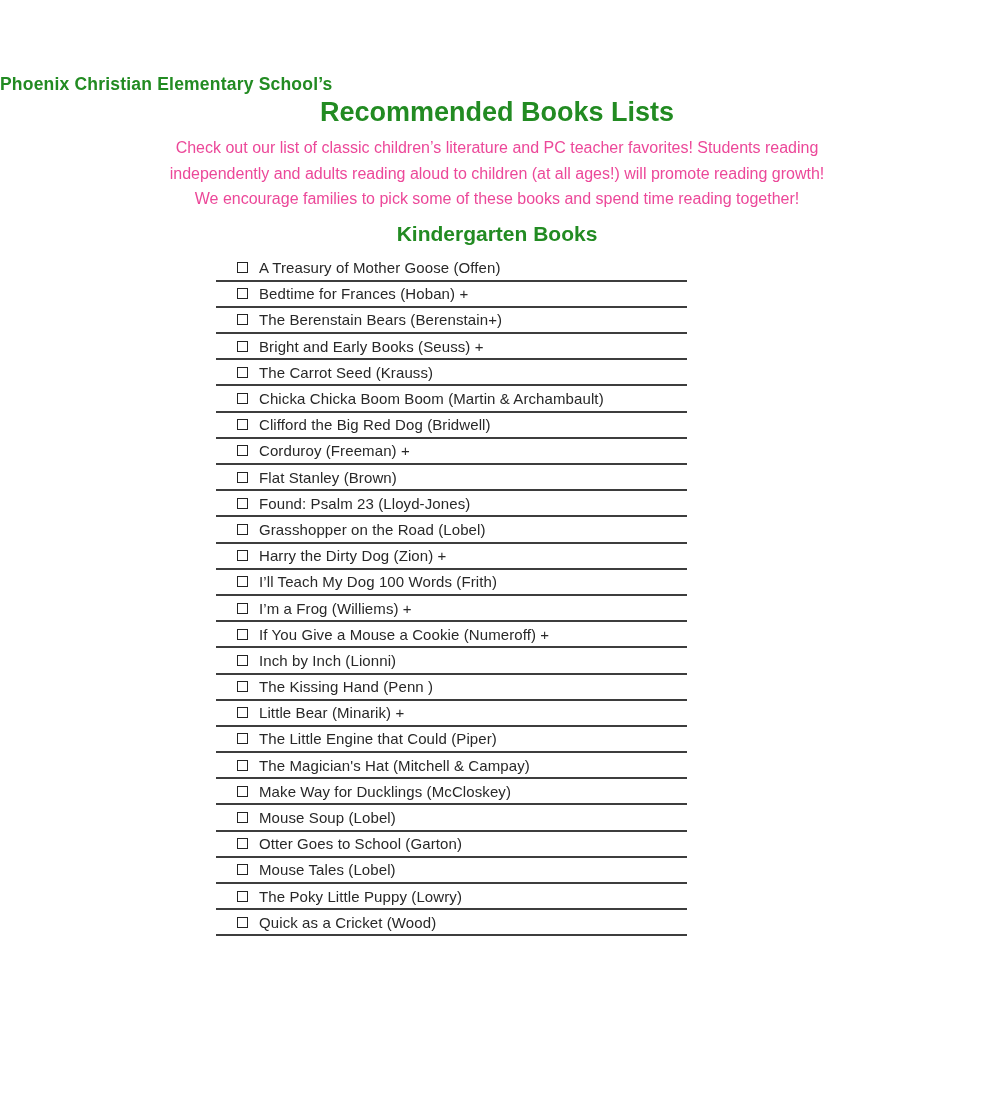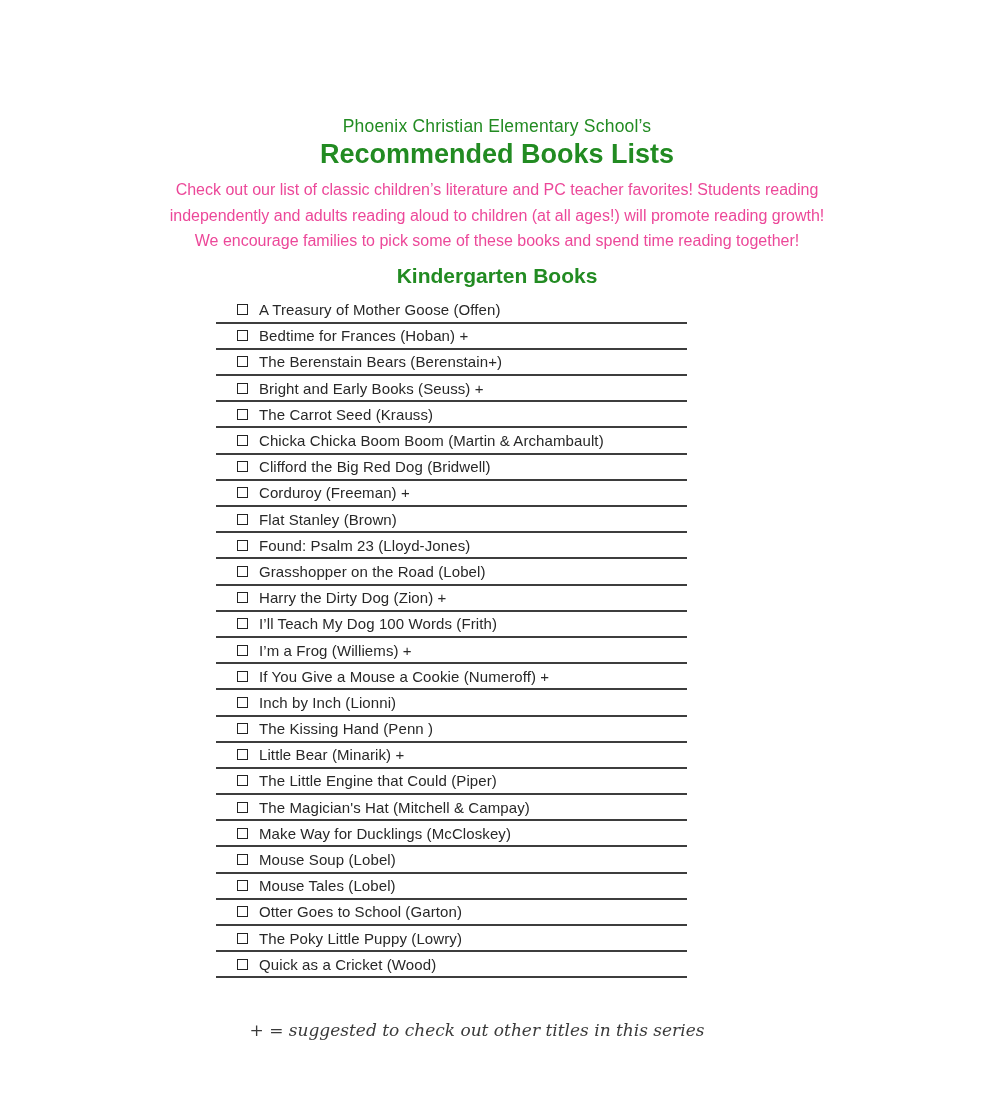--- a/index.html
+++ b/index.html
@@ -12,24 +12,24 @@
     width: 994px;
     height: 1094px;
     background: #ffffff;
     font-family: "Liberation Sans", sans-serif;
     color: var(--ink);
     overflow: hidden;
   }
   .page { width: 994px; height: 1094px; position: relative; }
 
   .school-title {
-    padding-top: 116px;
-    text-align: center;
+    padding-top: 74px;
+    text-align: left;
     color: var(--accent);
-    font-weight: normal;
+    font-weight: bold;
     font-size: 17.5px;
     line-height: 21px;
     letter-spacing: 0.2px;
   }
   .main-title {
     text-align: center;
     color: var(--accent);
     font-weight: bold;
     font-size: 27px;
     line-height: 31px;
@@ -192,31 +192,30 @@
       <div class="book-row">
         <span class="checkbox"></span>
         <span class="book-label">Make Way for Ducklings (McCloskey)</span>
       </div>
       <div class="book-row">
         <span class="checkbox"></span>
         <span class="book-label">Mouse Soup (Lobel)</span>
       </div>
       <div class="book-row">
         <span class="checkbox"></span>
+        <span class="book-label">Otter Goes to School (Garton)</span>
+      </div>
+      <div class="book-row">
+        <span class="checkbox"></span>
         <span class="book-label">Mouse Tales (Lobel)</span>
       </div>
       <div class="book-row">
         <span class="checkbox"></span>
-        <span class="book-label">Otter Goes to School (Garton)</span>
-      </div>
-      <div class="book-row">
-        <span class="checkbox"></span>
         <span class="book-label">The Poky Little Puppy (Lowry)</span>
       </div>
       <div class="book-row">
         <span class="checkbox"></span>
         <span class="book-label">Quick as a Cricket (Wood)</span>
       </div>
     </div>
 
-  <div class="footnote">+ = suggested to check out other titles in this series</div>
 
 </div>
 
 </body></html>

